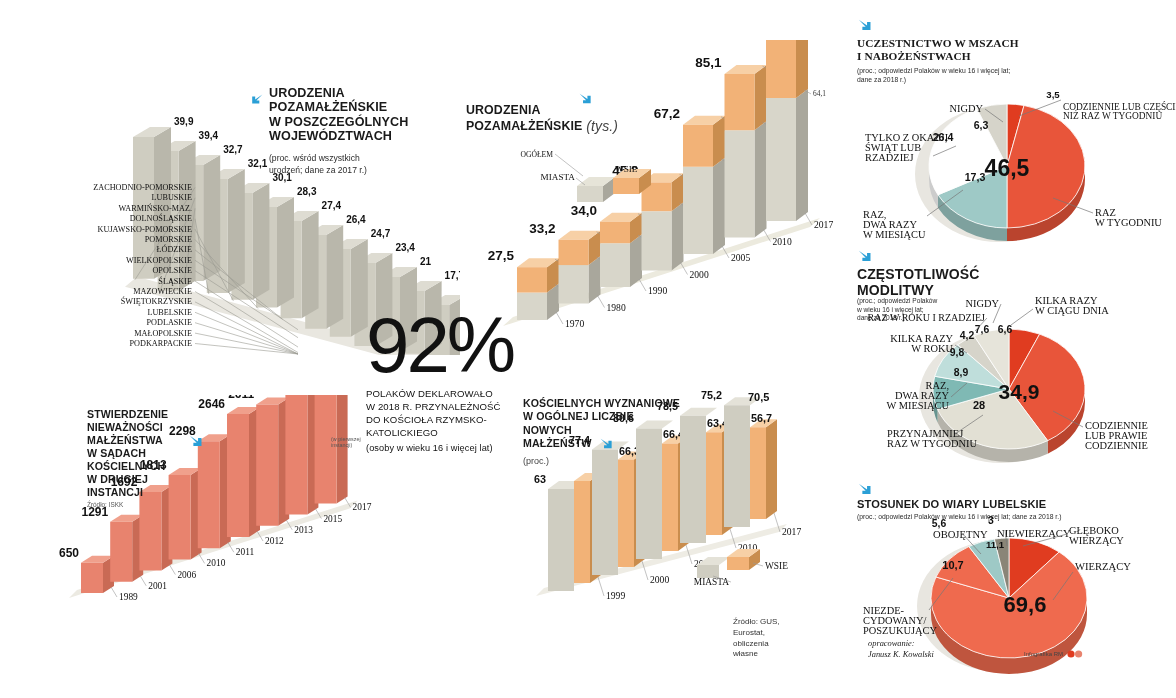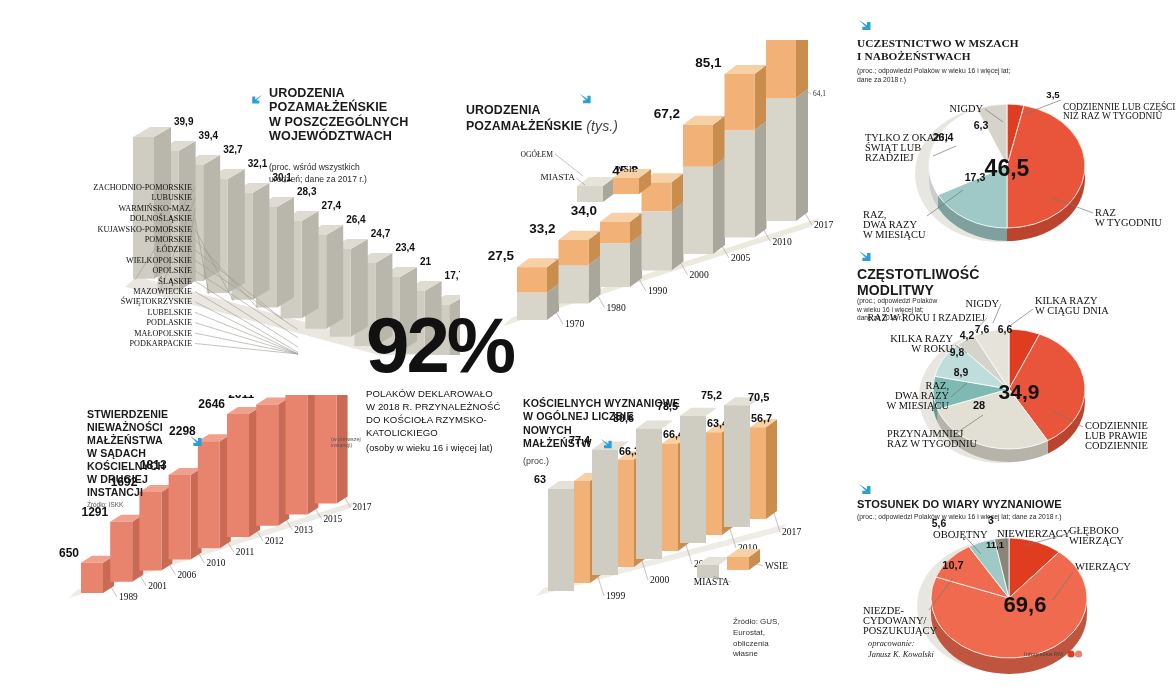--- a/index.html
+++ b/index.html
@@ -22,21 +22,21 @@
   .sub {
     font-family: "Liberation Sans", sans-serif;
     font-size: 8.2px; color: #2b2b2b; line-height: 1.3;
   }
 
   
   .arrow { display: inline-block; width: 14px; height: 14px; }
 
   .big92 {
     font-family: "Liberation Sans", sans-serif;
-    font-weight: bold; font-size: 78px; color: #111;
+    font-weight: normal; font-size: 78px; color: #111;
     letter-spacing: -3px; line-height: .9;
   }
   .cap92 {
     font-family: "Liberation Sans", sans-serif;
     font-size: 9.6px; color: #111; line-height: 1.35; letter-spacing: .1px;
   }
   .cap92b { font-size: 9.2px; }
 
   .srcnote {
     font-family: "Liberation Sans", sans-serif;
@@ -176,21 +176,21 @@
           <path d="M12.4 1.6 L6.4 7.6 L9.3 7.6 L9.3 10.6 L2.2 10.6 L2.2 3.6 L5.2 3.6 L5.2 6.5 Z" fill="#2a9fd6"></path>
         </svg>
       </span>
       <div class="hdr" style="font-size:12.6px;">
         <div>URODZENIA</div>
         <div>POZAMAŁŻEŃSKIE</div>
         <div>W POSZCZEGÓLNYCH</div>
         <div>WOJEWÓDZTWACH</div>
       </div>
     </div>
-    <div class="sub" style="margin-left:19px;margin-top:19px;font-size:8.6px;">
+    <div class="sub" style="margin-left:19px;margin-top:10px;font-size:8.6px;">
       <div>(proc. wśród wszystkich</div>
       <div>urodzeń; dane za 2017 r.)</div>
     </div>
   </div>
 
   <div class="abs" style="left:455px;top:40px;width:380px;height:290px;">
     <div id="ur-stage" style="position:absolute;left:0;top:0;width:380px;height:290px;"><svg width="380" height="290">
           <polygon points="48,286 355,187 365,178 58,277" fill="#eceade"></polygon>
           <polygon points="92,252.544 104,243.544 104,271 92,280" fill="#a9a79c"></polygon>
           <polygon points="62,252.544 92,252.544 92,280 62,280" fill="#d8d6ca"></polygon>
@@ -583,21 +583,21 @@
         </svg></div>
   </div>
 
   <div class="abs" style="left:857px;top:482px;width:320px;height:216px;">
     <div style="position:absolute;left:0;top:0;">
       <svg width="16" height="16" viewBox="0 0 14 14">
         <path d="M1.6 1.6 L7.6 7.6 L4.7 7.6 L4.7 10.6 L11.8 10.6 L11.8 3.6 L8.8 3.6 L8.8 6.5 Z" fill="#2a9fd6"></path>
       </svg>
     </div>
     <div class="hdr" style="position:absolute;left:0;top:16px;font-size:11.1px;">
-      <div>STOSUNEK DO WIARY WYZNANIOWE</div>
+      <div>STOSUNEK DO WIARY LUBELSKIE</div>
     </div>
     <div class="sub" style="position:absolute;left:0;top:31px;font-size:6.8px;">
       <div>(proc.; odpowiedzi Polaków w wieku 16 i więcej lat; dane za 2018 r.)</div>
     </div>
     <div id="pie-wiara" style="position:absolute;left:0;top:0;width:320px;height:216px;"><svg width="320" height="216">
           <ellipse cx="144" cy="124" rx="84" ry="66" fill="#e8e6e0"></ellipse>
           <path d="M 230 116 A 78 60 0 0 1 74 116.00000000000001 L 74 132 A 78 60 0 0 0 230 132 Z" fill="#bf553e"></path>
           <path d="M 152 116 L 152 56 A 78 60 0 0 1 202.09570694777358 70.01041959143902 Z" fill="#e03c20" stroke="#ffffff" stroke-width="0.8"></path>
           <path d="M 152 116 L 202.09570694777358 70.01041959143902 A 78 60 0 1 1 78.94910883364102 94.96794078852443 Z" fill="#ef6a4e" stroke="#ffffff" stroke-width="0.8"></path>
           <path d="M 152 116 L 78.94910883364102 94.96794078852443 A 78 60 0 0 1 111.87371636504253 64.54840062838085 Z" fill="#ef6a4e" stroke="#ffffff" stroke-width="0.8"></path>

